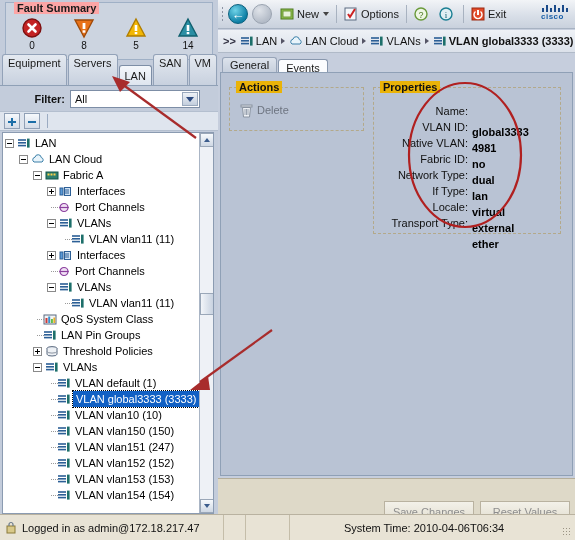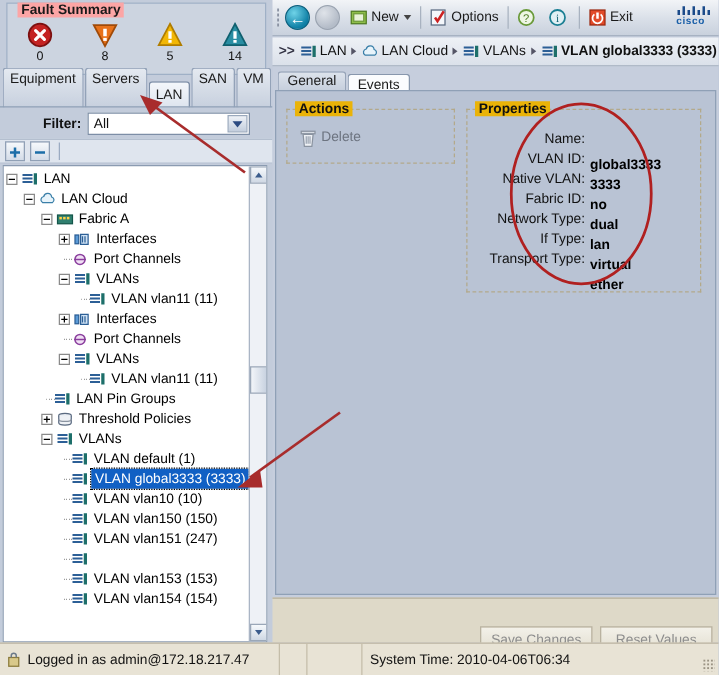--- a/index.html
+++ b/index.html
@@ -352,21 +352,21 @@
     display: flex; align-items: center;
   }
   .sb-cell {
     height: 26px; display:flex; align-items:center;
     border-right: 1px solid #c4bda9;
     padding: 0 6px; font-size: 11px; color: #111;
   }
   #sb-login { width: 224px; }
   #sb-small1 { width: 22px; }
   #sb-small2 { width: 44px; }
-  #sb-time { flex: 1; border-right: none; }
+  #sb-time { flex: 1; border-right: none; margin-left: 48px; }
   .lock-ico { width:12px;height:13px;margin-right:4px;display:block; }
   .grip-corner {
     position:absolute; right:3px; bottom:3px; width:10px;height:10px;
     background-image: radial-gradient(#9a9383 45%, transparent 47%);
     background-size: 3px 3px;
   }
 
   
   .overlay { position:absolute; left:0; top:0; width:575px; height:540px; pointer-events:none; }
 </style>
@@ -551,20 +551,32 @@
               <rect x="1" y="5.0" width="8" height="1.6" fill="#2c5f96"></rect>
               <rect x="1" y="7.8" width="8" height="1.6" fill="#2c5f96"></rect>
               <rect x="10" y="1.6" width="2.6" height="9" fill="#1d6f6a"></rect>
             </svg>
             <span class="lbl">VLAN vlan11 (11)</span>
           </div>
           <div class="tnode">
             <span class="indent" style="width: 28px;"></span>
             <span class="dot-line"></span>
             <svg class="ico" viewBox="0 0 14 13">
+              <rect x="1" y="2" width="12" height="9" fill="#f2f4f6" stroke="#5a6a80"></rect>
+              <rect x="2.5" y="5" width="2" height="5" fill="#cc3b3b"></rect>
+              <rect x="5.2" y="3.5" width="2" height="6.5" fill="#3b8fcc"></rect>
+              <rect x="7.9" y="6" width="2" height="4" fill="#5fbf4a"></rect>
+              <rect x="10.4" y="4.5" width="1.8" height="5.5" fill="#e8b02a"></rect>
+            </svg>
+            <span class="lbl">QoS System Class</span>
+          </div>
+          <div class="tnode">
+            <span class="indent" style="width: 28px;"></span>
+            <span class="dot-line"></span>
+            <svg class="ico" viewBox="0 0 14 13">
               <rect x="1" y="2.2" width="8" height="1.6" fill="#2c5f96"></rect>
               <rect x="1" y="5.0" width="8" height="1.6" fill="#2c5f96"></rect>
               <rect x="1" y="7.8" width="8" height="1.6" fill="#2c5f96"></rect>
               <rect x="10" y="1.6" width="2.6" height="9" fill="#1d6f6a"></rect>
             </svg>
             <span class="lbl">LAN Pin Groups</span>
           </div>
           <div class="tnode">
             <span class="indent" style="width: 28px;"></span>
             <span class="exp plus"></span>
@@ -643,20 +655,21 @@
           </div>
           <div class="tnode">
             <span class="indent" style="width: 42px;"></span>
             <span class="dot-line"></span>
             <svg class="ico" viewBox="0 0 14 13">
               <rect x="1" y="2.2" width="8" height="1.6" fill="#2c5f96"></rect>
               <rect x="1" y="5.0" width="8" height="1.6" fill="#2c5f96"></rect>
               <rect x="1" y="7.8" width="8" height="1.6" fill="#2c5f96"></rect>
               <rect x="10" y="1.6" width="2.6" height="9" fill="#1d6f6a"></rect>
             </svg>
+            <span class="lbl">VLAN vlan152 (152)</span>
           </div>
           <div class="tnode">
             <span class="indent" style="width: 42px;"></span>
             <span class="dot-line"></span>
             <svg class="ico" viewBox="0 0 14 13">
               <rect x="1" y="2.2" width="8" height="1.6" fill="#2c5f96"></rect>
               <rect x="1" y="5.0" width="8" height="1.6" fill="#2c5f96"></rect>
               <rect x="1" y="7.8" width="8" height="1.6" fill="#2c5f96"></rect>
               <rect x="10" y="1.6" width="2.6" height="9" fill="#1d6f6a"></rect>
             </svg>
@@ -813,39 +826,43 @@
 
       <div class="group" id="props-group">
         <div class="gtitle">Properties</div>
         <div class="prop-rows" id="prop-rows">
             <div class="prow">
               <div class="plabel">Name:</div>
               <div class="pvalue">global3333</div>
             </div>
             <div class="prow">
               <div class="plabel">VLAN ID:</div>
-              <div class="pvalue">3333</div>
+              <div class="pvalue">4981</div>
             </div>
             <div class="prow">
               <div class="plabel">Native VLAN:</div>
               <div class="pvalue">no</div>
             </div>
             <div class="prow">
               <div class="plabel">Fabric ID:</div>
               <div class="pvalue">dual</div>
             </div>
             <div class="prow">
               <div class="plabel">Network Type:</div>
               <div class="pvalue">lan</div>
             </div>
             <div class="prow">
               <div class="plabel">If Type:</div>
               <div class="pvalue">virtual</div>
             </div>
             <div class="prow">
+              <div class="plabel">Locale:</div>
+              <div class="pvalue">external</div>
+            </div>
+            <div class="prow">
               <div class="plabel">Transport Type:</div>
               <div class="pvalue">ether</div>
             </div>
           </div>
       </div>
     </div>
 
     <div class="btn-bar">
       <div class="jbtn" id="save-btn">Save Changes</div>
       <div class="jbtn" id="reset-btn">Reset Values</div>

